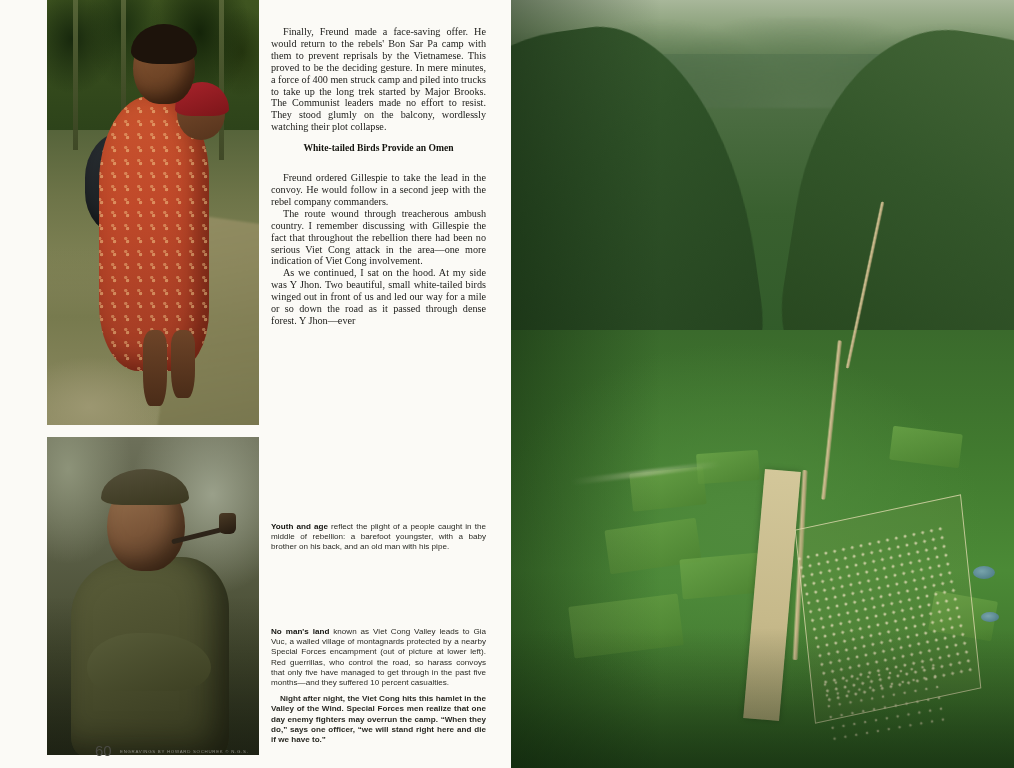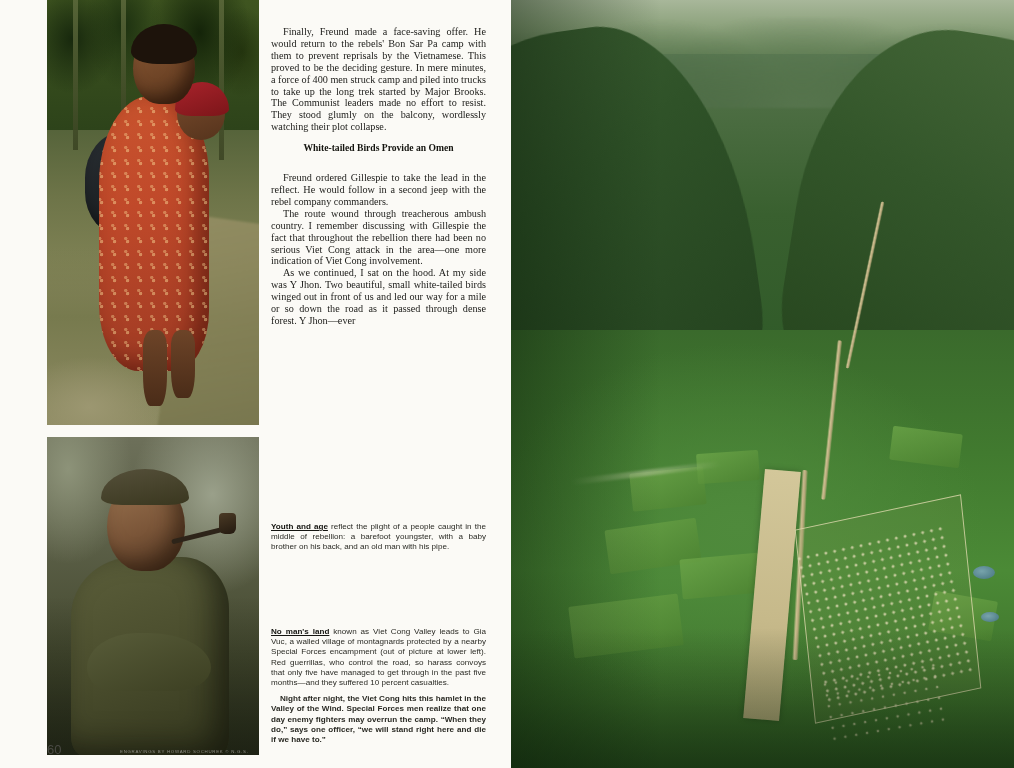--- a/index.html
+++ b/index.html
@@ -203,22 +203,23 @@
     width: 17px; height: 21px;
     background: linear-gradient(160deg, #4a3a25, #241a10);
     border-radius: 4px 4px 6px 6px;
   }
 
   .folio {
     position: absolute;
     left: 47px;
     top: 742px;
     font-family: "Liberation Sans", sans-serif;
-    font-size: 13px;
+    font-size: 15px;
     color: #4a4a44;
+    padding-left: 48px;
   }
   .engraving-credit {
     position: absolute;
     left: 120px;
     top: 749px;
     font-family: "Liberation Sans", sans-serif;
     font-size: 4.4px;
     letter-spacing: .7px;
     color: #8d8d84;
     white-space: nowrap;
@@ -261,21 +262,20 @@
     font-size: 8.1px;
     line-height: 10.2px;
     color: #2a2a24;
     text-align: justify;
   }
   .caption-1 { top: 522px; }
   .caption-2 { top: 627px; }
   .caption-block .lead {
     font-weight: bold;
     color: #141410;
-    text-decoration: underline;
   }
   .caption-block p { margin: 0 0 6px 0; }
   .caption-block p.indent { text-indent: 9px; margin-bottom: 4px; font-weight: bold; }
 
   
   .aerial {
     position: absolute;
     left: 511px;
     top: 0;
     width: 503px;
@@ -428,21 +428,21 @@
     </div>
   </div>
 
   <div class="folio">60</div>
   <div class="engraving-credit">ENGRAVINGS BY HOWARD SOCHUREK © N.G.S.</div>
 
   <div class="text-col">
     <div class="body-text">
       <p>Finally, Freund made a face-saving offer. He would return to the rebels' Bon Sar Pa camp with them to prevent reprisals by the Vietnamese. This proved to be the deciding gesture. In mere minutes, a force of 400 men struck camp and piled into trucks to take up the long trek started by Major Brooks. The Communist leaders made no effort to resist. They stood glumly on the balcony, wordlessly watching their plot collapse.</p>
       <div class="subhead">White-tailed Birds Provide an Omen</div>
-      <p>Freund ordered Gillespie to take the lead in the reflect. He would follow in a second jeep with the rebel company commanders.</p>
+      <p>Freund ordered Gillespie to take the lead in the convoy. He would follow in a second jeep with the rebel company commanders.</p>
       <p>The route wound through treacherous ambush country. I remember discussing with Gillespie the fact that throughout the rebellion there had been no serious Viet Cong attack in the area—one more indication of Viet Cong involvement.</p>
       <p>As we continued, I sat on the hood. At my side was Y Jhon. Two beautiful, small white-tailed birds winged out in front of us and led our way for a mile or so down the road as it passed through dense forest. Y Jhon—ever</p>
     </div>
   </div>
 
   <div class="caption-block caption-1">
     <p><span class="lead">Youth and age</span><span> reflect the plight of a people caught in the middle of rebellion: a barefoot youngster, with a baby brother on his back, and an old man with his pipe.</span></p>
   </div>
 
   <div class="caption-block caption-2">

